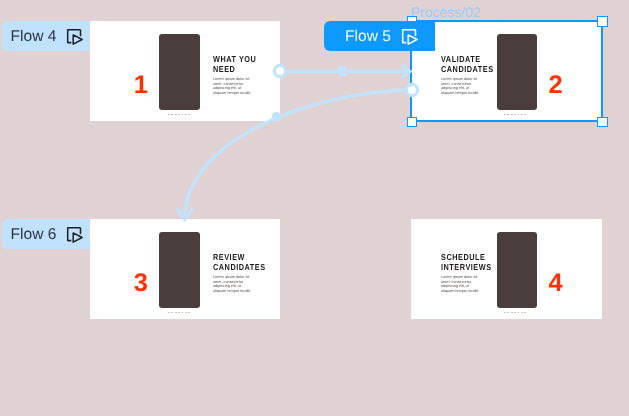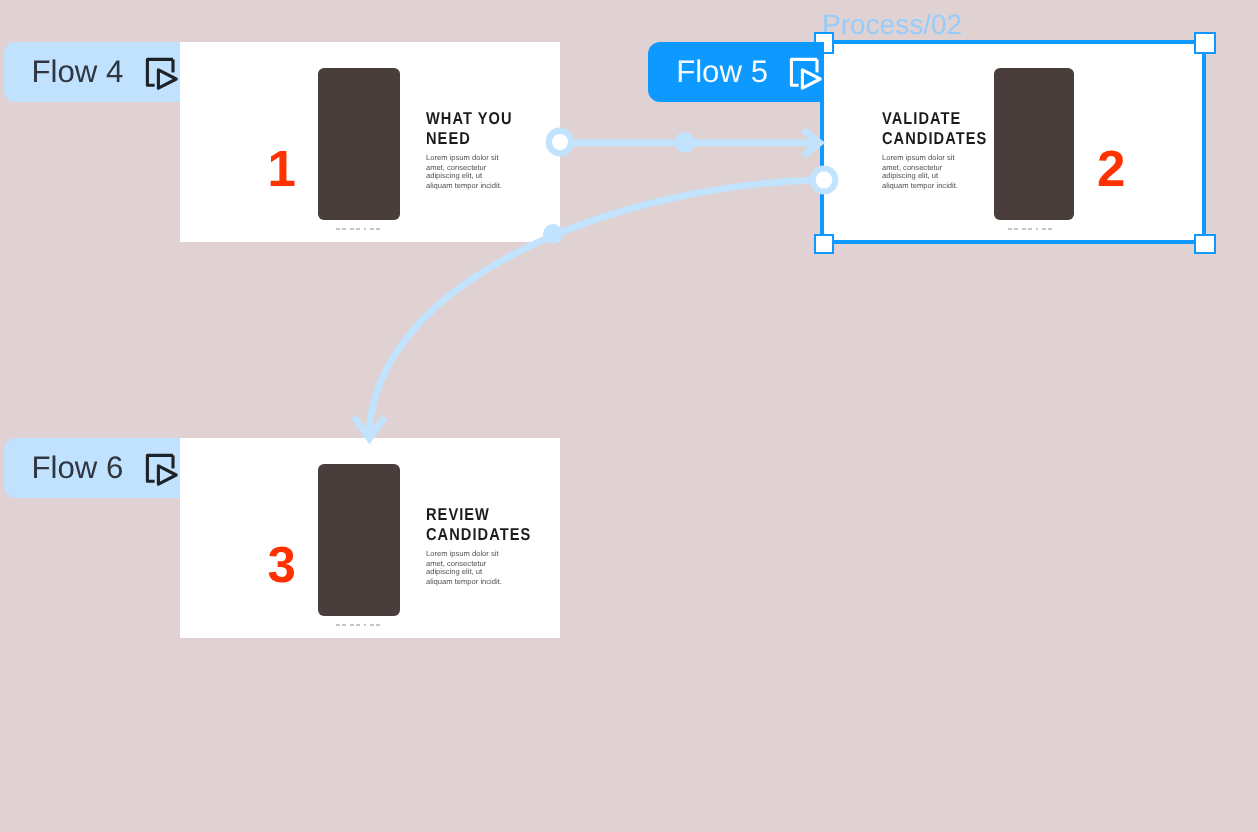--- a/index.html
+++ b/index.html
@@ -14,21 +14,21 @@
   .dots i{display:block;width:1.75px;height:1.2px;background:#c9c3c1;}
   .num{position:absolute;color:#ff3100;font-weight:700;font-size:25.5px;
        line-height:25.5px;letter-spacing:0px;}
   .title{position:absolute;color:#1d1b1a;font-weight:700;font-size:8.6px;
          line-height:10px;letter-spacing:0.62px;transform:scaleX(0.85);transform-origin:left top;}
   .body{position:absolute;color:#55504e;font-size:3.8px;line-height:4.45px;
         letter-spacing:0.0px;width:41px;}
 
   
   .flow{position:absolute;display:flex;align-items:center;border-radius:6px 0 0 6px;
-        box-sizing:border-box;justify-content:flex-end;}
+        box-sizing:border-box;}
   .flow .lbl{font-size:15.6px;line-height:15.6px;font-weight:400;position:relative;top:1px;}
   .flow-light{background:#c0e2fe;color:#2f3640;}
   .flow-blue{background:#0d99ff;color:#f2f9ff;}
 
   
   .sel-rect{position:absolute;border:2px solid #0d99ff;box-sizing:border-box;}
   .handle{position:absolute;width:10.5px;height:10.5px;background:#ffffff;
           border:1.9px solid #0d99ff;box-sizing:border-box;}
   .frame-name{position:absolute;color:#96ccfc;font-size:14px;line-height:15.2px;}
   .size-badge{position:absolute;background:#0d99ff;color:#ffffff;border-radius:4.5px;
@@ -87,20 +87,36 @@
         <i></i>
         <i></i>
         <i></i>
         <i></i>
       </div>
     <div class="title" style="left:123.3px;top:32.5px;white-space:pre;">REVIEW
 CANDIDATES</div>
     <div class="body" style="left:123.3px;top:56.3px;">Lorem ipsum dolor sit amet, consectetur adipiscing elit, ut aliquam tempor incidit.</div>
   </div>
 
+  <div class="card" style="left:411px;top:219px;width:191px;height:100px;">
+    <div class="title" style="left:30px;top:32.5px;white-space:pre;">SCHEDULE
+INTERVIEWS</div>
+    <div class="body" style="left:30px;top:56.3px;">Lorem ipsum dolor sit amet, consectetur adipiscing elit, ut aliquam tempor incidit.</div>
+    <div class="phone" style="left:86px;top:13px;width:39.5px;height:76px;"></div>
+    <div class="dots" style="left:93px;top:93px;">
+        <i></i>
+        <i></i>
+        <i></i>
+        <i></i>
+        <i></i>
+        <i></i>
+        <i></i>
+      </div>
+    <div class="num" style="left:137.5px;top:52px;">4</div>
+  </div>
 
   <div class="frame-name" style="left:411px;top:4.5px;">Process/02</div>
   <div class="sel-rect" style="left:410.3px;top:19.9px;width:192.6px;height:102.2px;"></div>
   <div class="handle" style="left:406.6px;top:16.3px;"></div>
   <div class="handle" style="left:597px;top:16.3px;"></div>
   <div class="handle" style="left:406.6px;top:116.5px;"></div>
   <div class="handle" style="left:597px;top:116.5px;"></div>
 
   <svg class="conn" viewBox="0 0 629 416">
     <g>
@@ -121,21 +137,21 @@
     <span class="lbl">Flow 4</span>
     <span class="ficon" style="margin-left:10px;display:flex;position:relative;top:1px;">
       <svg width="18" height="18" viewBox="0 0 18 18" fill="none">
         <path d="M14.5 1.7 H1.7 V14.6 H5.3" stroke="#1e2226" stroke-width="1.55" fill="none" stroke-linejoin="round"></path>
         <path d="M14.5 1.7 V8.2" stroke="#1e2226" stroke-width="1.55" fill="none"></path>
         <path d="M7.2 6.9 L16.1 11.5 L7.2 16.1 Z" stroke="#1e2226" stroke-width="1.55" fill="none" stroke-linejoin="round"></path>
       </svg>
     </span>
   </div>
 
-  <div class="flow flow-blue" style="left:324px;top:21.3px;width:88px;height:29.9px;padding-left:11px;">
+  <div class="flow flow-blue" style="left:324px;top:21.3px;width:111px;height:29.9px;padding-left:21px;">
     <span class="lbl">Flow 5</span>
     <span class="ficon" style="margin-left:10px;display:flex;position:relative;top:1px;">
       <svg width="18" height="18" viewBox="0 0 18 18" fill="none">
         <path d="M14.5 1.7 H1.7 V14.6 H5.3" stroke="#ffffff" stroke-width="1.55" fill="none" stroke-linejoin="round"></path>
         <path d="M14.5 1.7 V8.2" stroke="#ffffff" stroke-width="1.55" fill="none"></path>
         <path d="M7.2 6.9 L16.1 11.5 L7.2 16.1 Z" stroke="#ffffff" stroke-width="1.55" fill="none" stroke-linejoin="round"></path>
       </svg>
     </span>
   </div>
 

